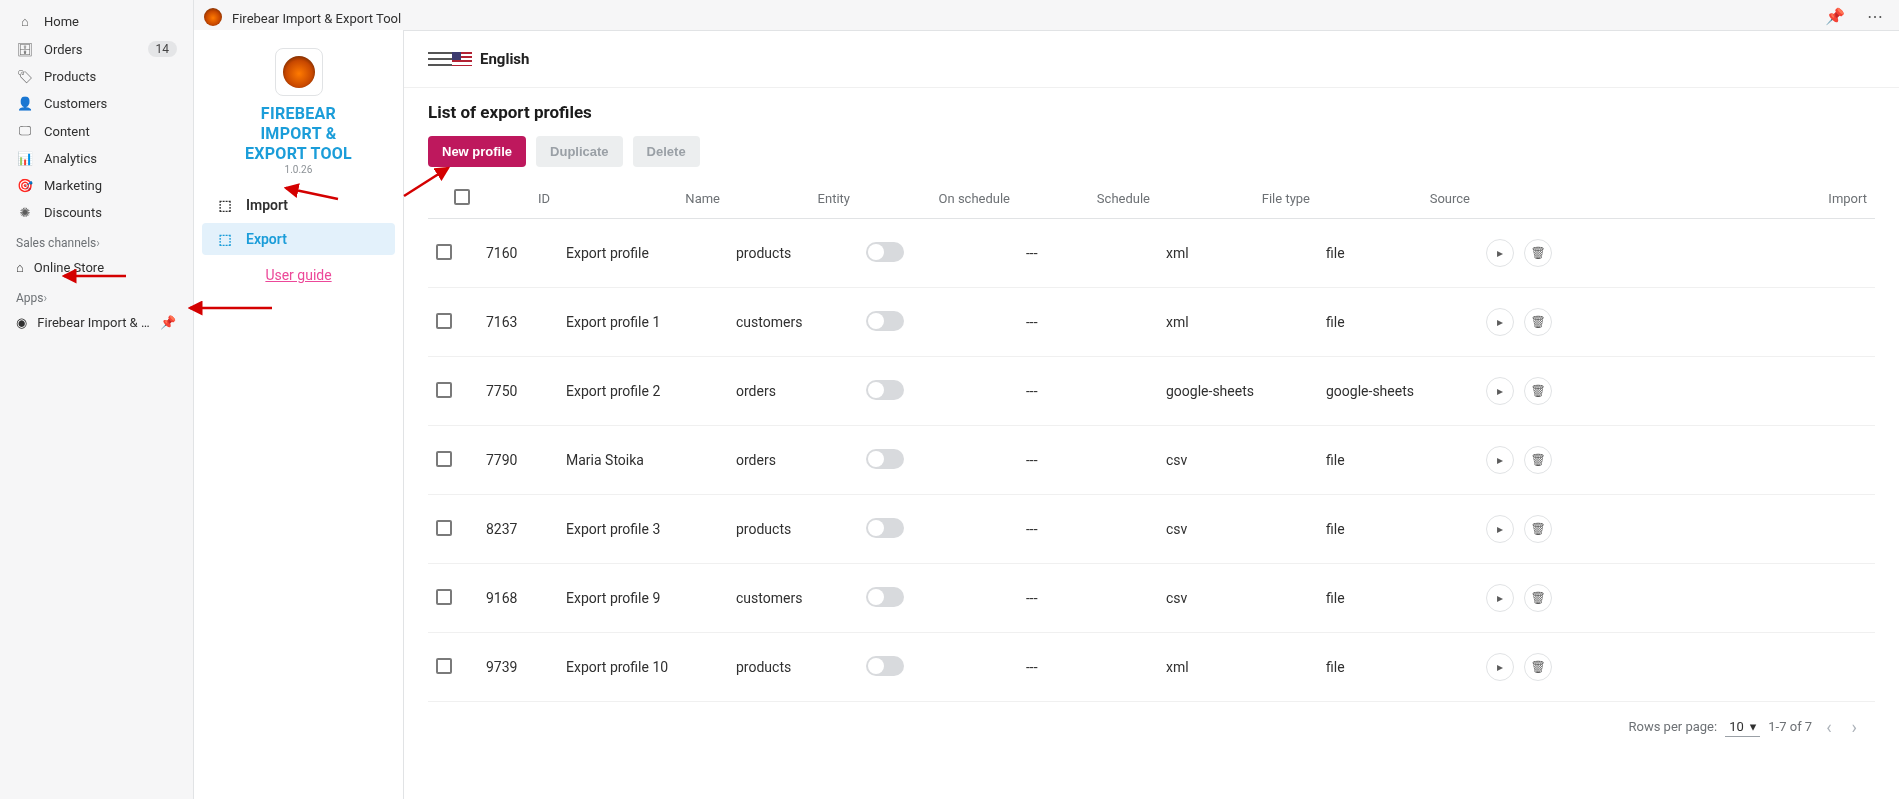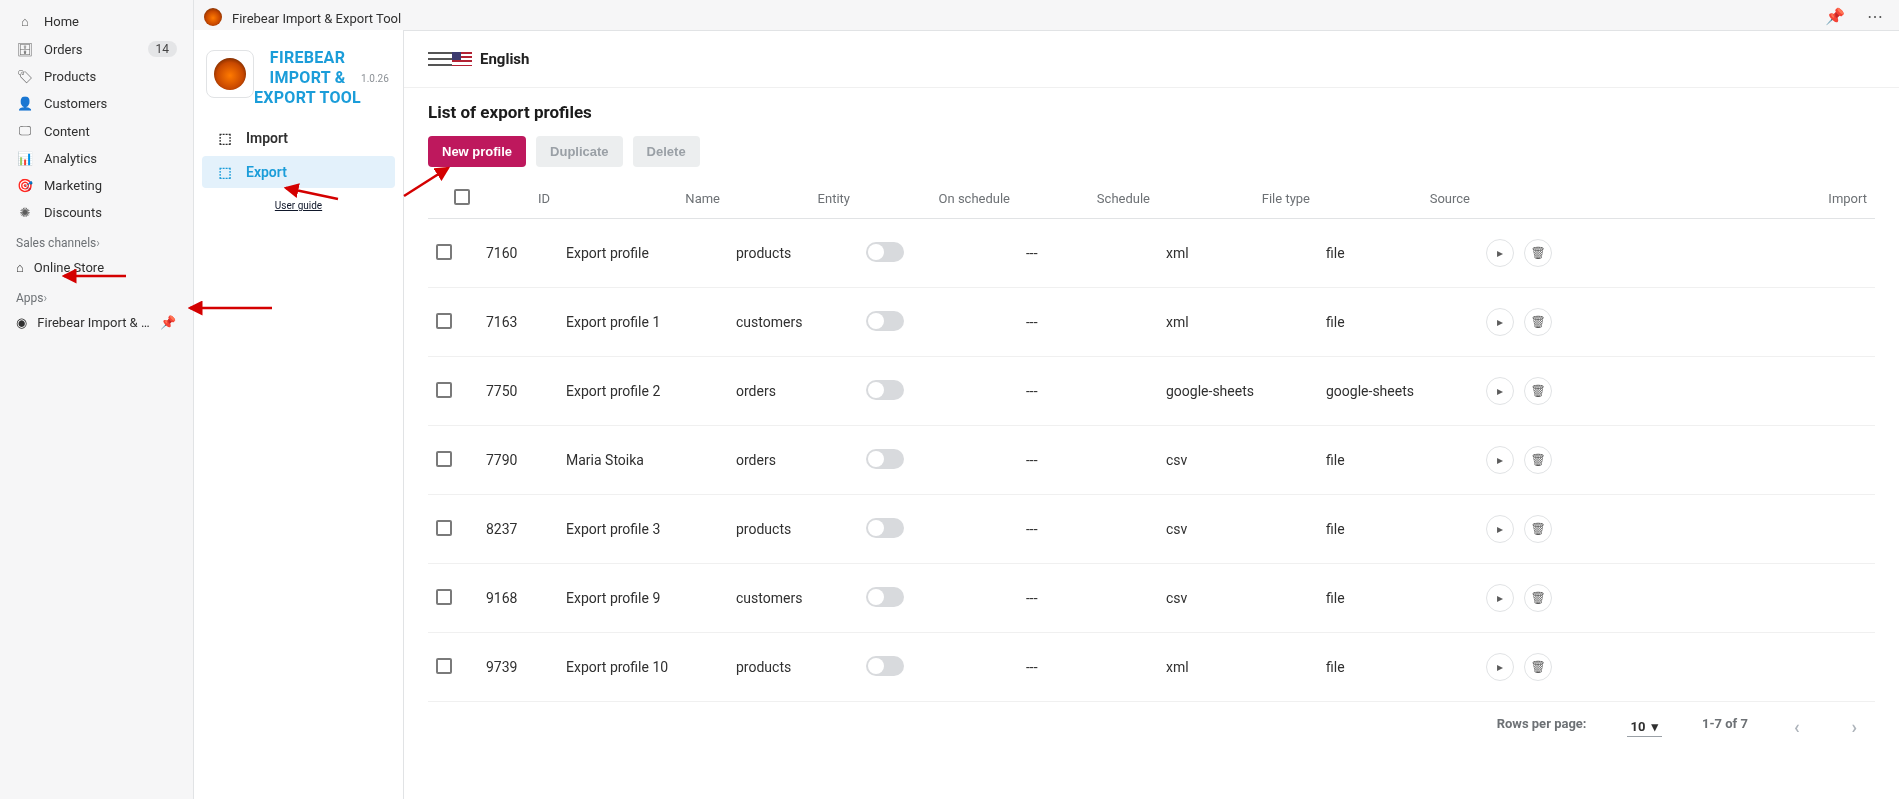--- a/index.html
+++ b/index.html
@@ -87,21 +87,21 @@
   }
 
   
   .app-side {
     width: 210px;
     background:#fff;
     border-right:1px solid #e1e3e5;
     padding: 12px 4px;
   }
   .brand {
-    display:flex;flex-direction:row;align-items:center;text-align:center;
+    display:flex;flex-direction:column;align-items:center;text-align:center;
     padding: 6px 8px 12px;
   }
   .brand-logo {
     width:48px;height:48px;border-radius:8px;border:1px solid #e1e3e5;
     display:flex;align-items:center;justify-content:center;margin-bottom:8px;
     background:#fff;
   }
   .brand-logo .inner{
     width:32px;height:32px;border-radius:50%;
     background: radial-gradient(circle at 50% 55%, #ff7a00 0%, #c84800 55%, #2b0e00 100%);
@@ -116,22 +116,22 @@
     display:flex;align-items:center;gap:12px;
     padding: 8px 14px;
     font-size:14px;color:#303030;font-weight:600;
     cursor:pointer;border-radius:4px;margin:2px 4px;
   }
   .side-item.active {
     background:#e3f1fb;color:#1b9dd9;
   }
   .side-item .sicon { width:18px;text-align:center; }
   .side-link {
-    display:block;text-align:center;color:#0f172a;text-decoration:underline;
-    font-size:10px;padding:10px 0;cursor:pointer;
+    display:block;text-align:center;color:#ec4899;text-decoration:underline;
+    font-size:14px;padding:10px 0;cursor:pointer;
   }
 
   
   .main {
     flex:1;
     background:#fff;
     border-top:1px solid #e1e3e5;
     display:flex;flex-direction:column;
   }
   .main-header {
@@ -182,22 +182,22 @@
     content:"";position:absolute;left:2px;top:2px;width:16px;height:16px;border-radius:50%;background:#fff;
   }
   .row-actions { display:flex;gap:10px; }
   .icon-btn {
     width:28px;height:28px;border:1px solid #e1e3e5;border-radius:50%;display:flex;align-items:center;justify-content:center;
     font-size:12px;color:#5c5c5c;cursor:pointer;background:#fff;
   }
 
   
   .pager {
-    display:flex;justify-content:flex-end;gap:40px;
-    padding: 14px 12px;font-size:13px;color:#6d7175;font-weight:bold;
+    display:flex;align-items:center;justify-content:flex-end;gap:8px;
+    padding: 14px 12px;font-size:13px;color:#6d7175;
   }
   .pager .sel { display:flex;align-items:center;gap:6px;border-bottom:1px solid #9aa0a6;padding:2px 4px;color:#303030;}
   .pager .nav { color:#aeb4bb;font-size:18px;padding:0 6px;cursor:pointer; }
 
   
   svg.anno { position:fixed; pointer-events:none; }
 </style>
 </head>
 <body>
 

